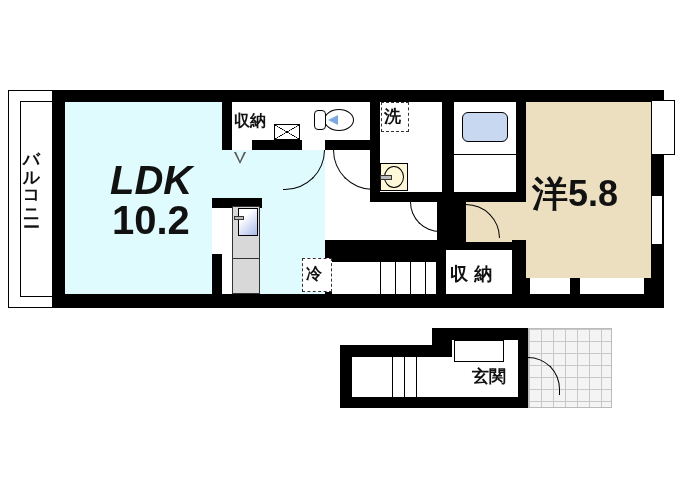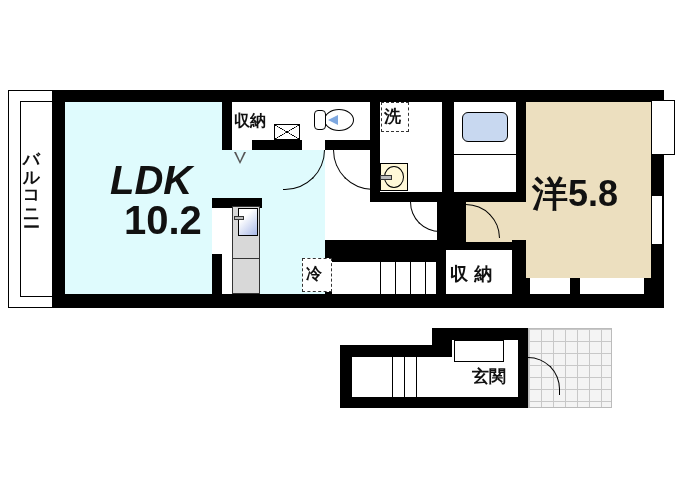--- a/index.html
+++ b/index.html
@@ -25,21 +25,21 @@
 <div class="abs" style="left:222px;top:102px;width:10px;height:48px;background:#000;"></div>
 
 <div class="abs" style="left:232px;top:102px;width:70px;height:48px;background:#fff;border-bottom:10px solid #000;"></div>
 <div class="abs" style="left:232px;top:140px;width:20px;height:10px;background:#fff;"></div>
 <div class="lbl" style="left:234px;top:113px;font-size:16px;">収納</div>
 <div class="abs" style="left:274px;top:124px;width:26px;height:16px;border:1px solid #000;background:linear-gradient(to top right,transparent 48%,#000 49%,#000 51%,transparent 52%),linear-gradient(to bottom right,transparent 48%,#000 49%,#000 51%,transparent 52%);"></div>
 <div class="abs" style="left:234px;top:152px;width:0;height:0;border-left:6px solid transparent;border-right:6px solid transparent;border-top:12px solid #555;"></div>
 <div class="abs" style="left:236px;top:152px;width:0;height:0;border-left:4px solid transparent;border-right:4px solid transparent;border-top:9px solid #dffbfd;"></div>
 
 <div class="lbl big" style="left:110px;top:160px;font-size:40px;font-style:italic;">LDK</div>
-<div class="lbl big" style="left:112px;top:200px;font-size:40px;margin-left:12px;">10.2</div>
+<div class="lbl big" style="left:112px;top:200px;font-size:40px;">10.2</div>
 
 <div class="abs wall" style="left:212px;top:198px;width:50px;height:10px;"></div>
 <div class="abs" style="left:232px;top:206px;width:28px;height:88px;background:#d8d8d8;border:1px solid #333;"></div>
 <div class="abs" style="left:232px;top:258px;width:28px;height:1px;background:#333;"></div>
 <div class="abs" style="left:238px;top:208px;width:20px;height:28px;border:1px solid #000;background:linear-gradient(135deg,#fff 30%,#a8b8e8);"></div>
 <div class="abs" style="left:234px;top:216px;width:10px;height:4px;background:#bbb;border:1px solid #333;"></div>
 <div class="abs" style="left:212px;top:208px;width:20px;height:86px;background:#fff;"></div>
 <div class="abs wall" style="left:212px;top:254px;width:10px;height:40px;"></div>
 
 <div class="abs dashed" style="left:302px;top:258px;width:30px;height:34px;background:#fff;"></div>

